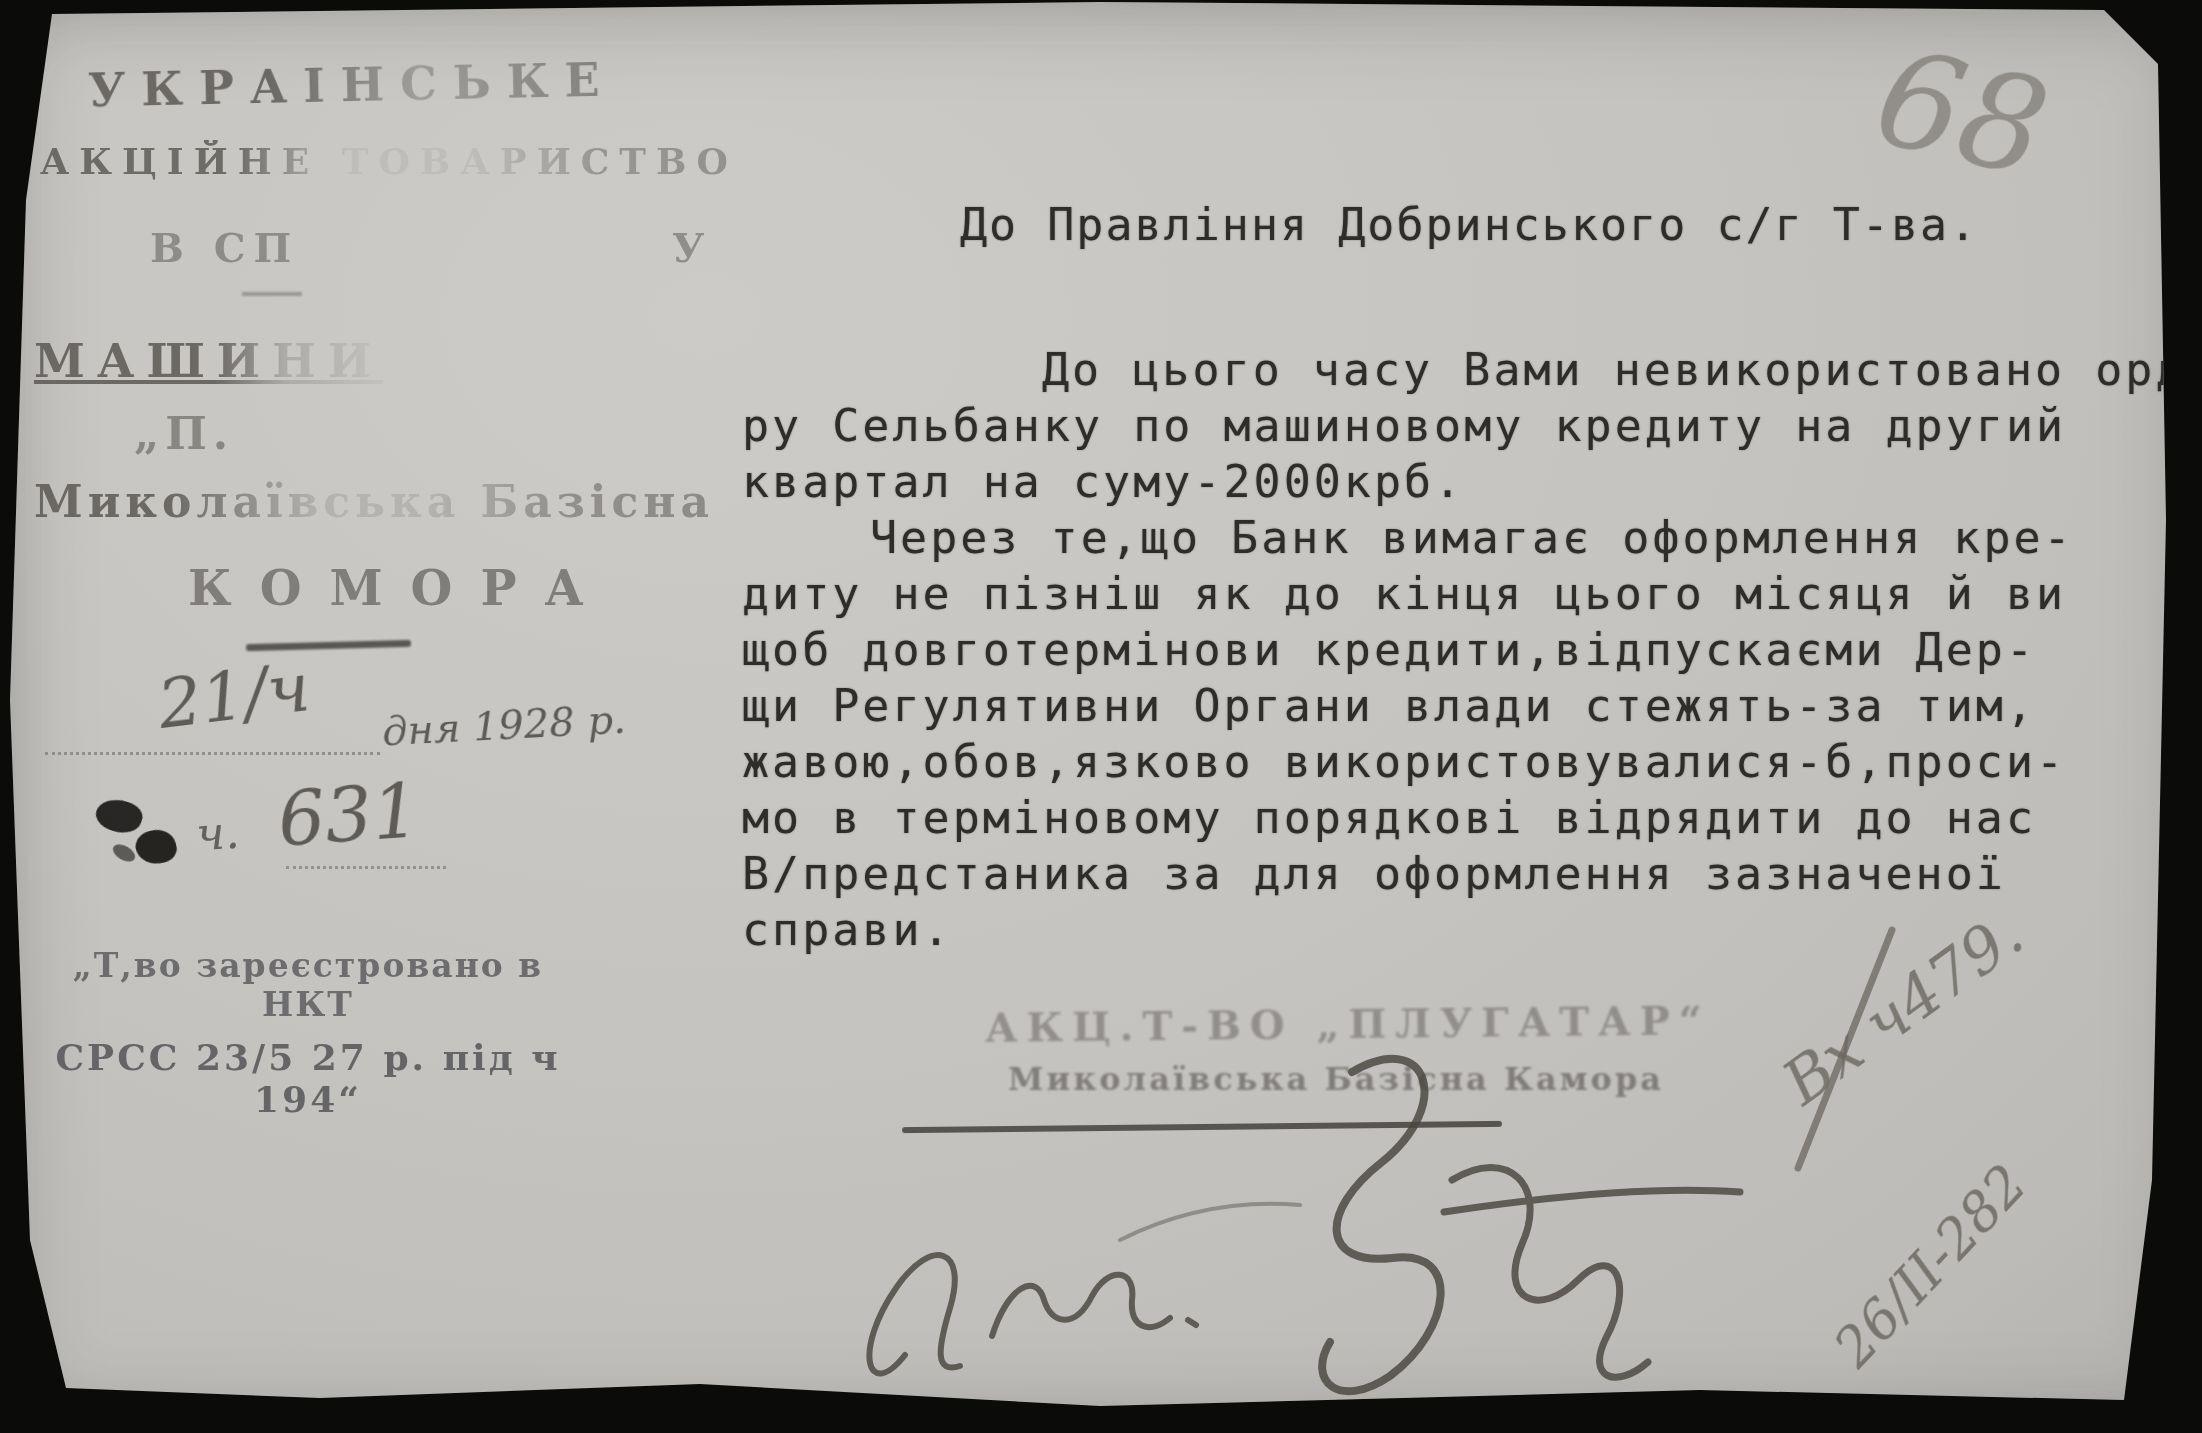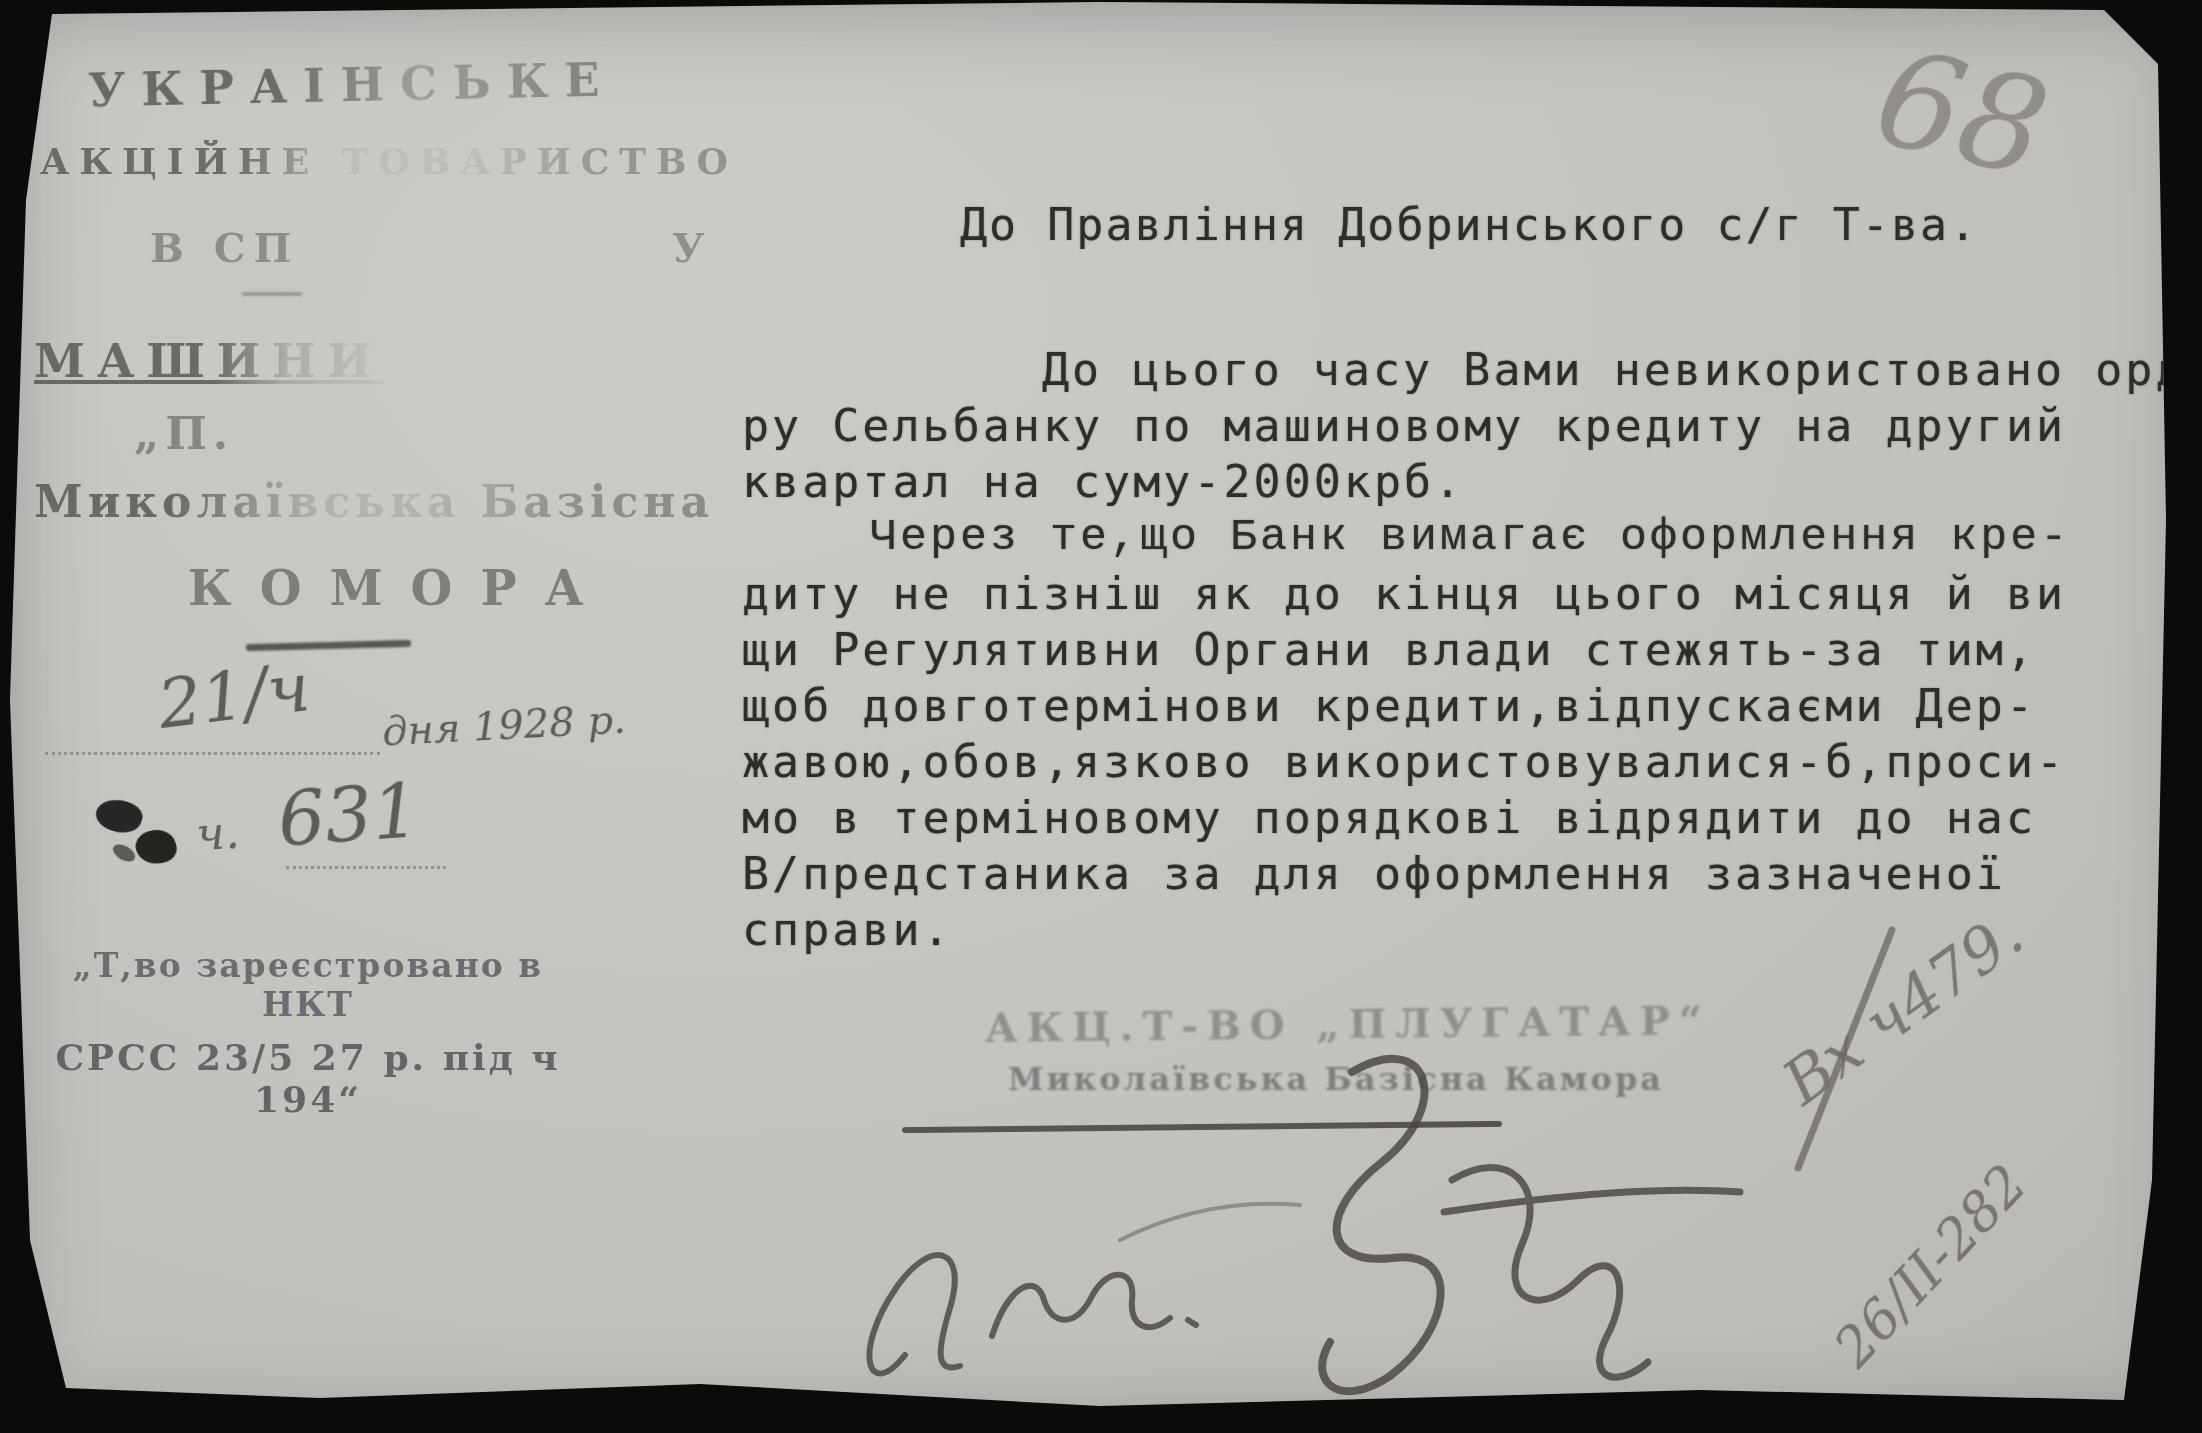--- a/index.html
+++ b/index.html
@@ -81,21 +81,21 @@
 
   
   .typed{font-family:"DejaVu Sans Mono", monospace;color:#2f2d2a;
     text-shadow:0 0 2px rgba(46,44,40,.45);filter:blur(.3px);}
   .letter-title{left:960px;top:198px;font-size:45px;letter-spacing:2px;}
   .letter-body{position:absolute;left:742px;top:342px;width:1430px;}
   .body-line{font-family:"DejaVu Sans Mono", monospace;color:#2f2d2a;font-size:45px;
     letter-spacing:3px;line-height:56px;height:56px;white-space:pre;
     text-shadow:0 0 2px rgba(46,44,40,.45);filter:blur(.3px);}
   .body-line:nth-child(1){padding-left:300px;}
-  .body-line:nth-child(4){padding-left:128px;font-family:Liberation Mono, monospace;}
+  .body-line:nth-child(4){padding-left:128px;}
 
   
   .stamp-line1{left:985px;top:1000px;font-size:40px;letter-spacing:9px;font-weight:bold;
     font-family:"DejaVu Serif", serif;color:#56504f;opacity:.45;filter:blur(1.1px);transform:rotate(-.6deg);}
   .stamp-line2{left:1008px;top:1060px;font-size:32px;letter-spacing:3px;font-weight:bold;
     font-family:"DejaVu Serif", serif;color:#4b4645;opacity:.55;filter:blur(.9px);}
   .stamp-underline{position:absolute;left:902px;top:1124px;width:600px;height:6px;background:#45423e;
     opacity:.85;border-radius:3px;transform:rotate(-.6deg);filter:blur(.5px);}
 
   
@@ -139,22 +139,22 @@
       <div class="reg2">СРСС 23/5 27 р. під ч 194“</div>
     </div>
 
     <div class="lbl typed letter-title">До Правління Добринського с/г Т-ва.</div>
     <div class="letter-body">
         <div class="body-line">До цього часу Вами невикористовано орде-</div>
         <div class="body-line">ру Сельбанку по машиновому кредиту на другий</div>
         <div class="body-line">квартал на суму-2000крб.</div>
         <div class="body-line">Через те,що Банк вимагає оформлення кре-</div>
         <div class="body-line">диту не пізніш як до кінця цього місяця й ви</div>
+        <div class="body-line">щоб довготермінови кредити,відпускаєми Дер-</div>
         <div class="body-line">щи Регулятивни Органи влади стежять-за тим,</div>
-        <div class="body-line">щоб довготермінови кредити,відпускаєми Дер-</div>
         <div class="body-line">жавою,обов,язково використовувалися-б,проси-</div>
         <div class="body-line">мо в терміновому порядкові відрядити до нас</div>
         <div class="body-line">В/предстаника за для оформлення зазначеної</div>
         <div class="body-line">справи.</div>
       </div>
 
     <div class="lbl stamp-line1">АКЦ.Т-ВО „ПЛУГАТАР“</div>
     <div class="lbl stamp-line2">Миколаївська Базісна Камора</div>
     <div class="stamp-underline"></div>
 

